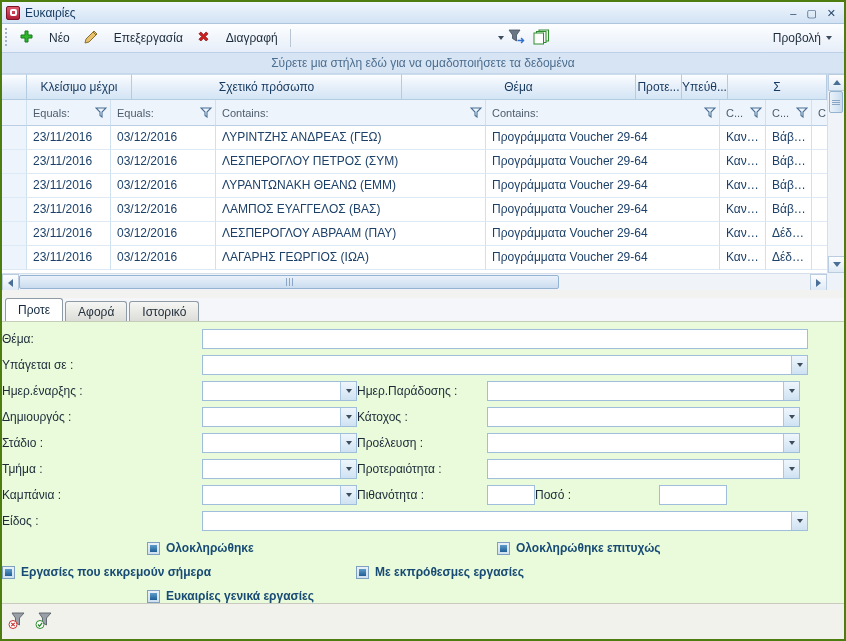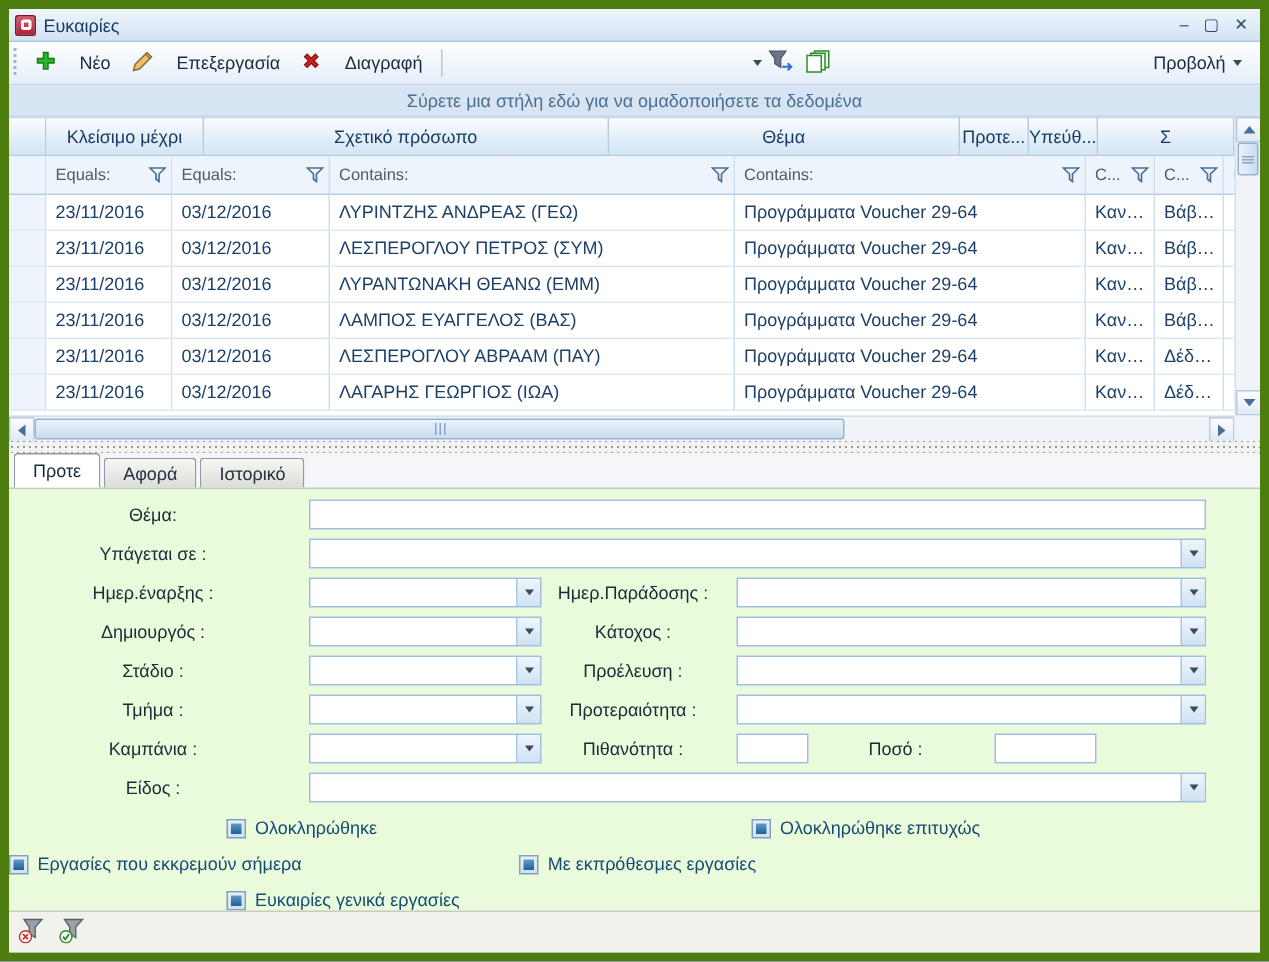--- a/index.html
+++ b/index.html
@@ -1,19 +1,19 @@
 <!DOCTYPE html>
 <html><head>
 <meta charset="utf-8">
 <style>
   html,body{margin:0;padding:0;background:#9aa7b5;}
   *{box-sizing:border-box;}
   .window{
     position:relative;width:846px;height:641px;
-    border:6px solid #4d7c0f;outline:1px solid #2f5a8a;
+    border:2px solid #4d7c0f;outline:1px solid #2f5a8a;
     background:#eef3f9;overflow:hidden;
     font-family:"Liberation Sans",sans-serif;font-size:12px;
   }
   
   .titlebar{position:absolute;left:0;top:0;right:0;height:22px;
     background:linear-gradient(#eff6fd,#d2e2f4);
     border-bottom:1px solid #aec5de;display:flex;align-items:center;padding:0 4px;}
   .appicon{width:14px;height:14px;background:linear-gradient(#e05a6e,#b01f3a);
     border:1px solid #7e1227;border-radius:2px;display:flex;align-items:center;justify-content:center;margin-right:5px;}
   .appicon .inner{width:7px;height:7px;border:2px solid #fff;border-radius:2px;}
@@ -75,34 +75,34 @@
   .splitter{position:absolute;left:0;top:288px;right:0;height:8px;background:#f2f2f0;
     background-image:radial-gradient(#9a9a9a 22%,transparent 24%);background-size:4px 4px;background-position:0 2px;}
   
   .tabstrip{position:absolute;left:0;top:296px;right:0;height:23px;background:#f4f6f9;display:flex;align-items:flex-end;padding-left:3px;}
   .tab{padding:3px 12px 3px;border:1px solid #8e9aa6;border-bottom:none;border-radius:3px 3px 0 0;
     background:linear-gradient(#f6f6f4,#dcdcd8);color:#24303c;margin-right:2px;height:20px;line-height:14px;}
   .tab.active{background:#fff;height:23px;line-height:17px;color:#13293f;position:relative;z-index:2;}
   
   .formpanel{position:absolute;left:0;top:319px;right:0;height:282px;background:#e9fbda;border-top:1px solid #c2cfb6;padding-top:7px;}
   .frow{display:flex;align-items:center;height:20px;margin-bottom:6px;}
-  .flabel{color:#1c2a38;text-align:center;padding-right:8px;flex:none;}
+  .flabel{color:#1c2a38;text-align:left;padding-right:8px;flex:none;}
   .lw{width:200px;} .lw2{width:130px;} .lw3{width:124px;}
   .finput{height:20px;background:#fff;border:1px solid #9fbedb;}
   .combo{display:flex;align-items:stretch;height:20px;background:#fff;border:1px solid #9fbedb;}
   .combo .field{flex:1;}
   .combo .btn{width:16px;flex:none;background:linear-gradient(#eff6fc,#cfe2f3);border-left:1px solid #aac6e0;display:flex;align-items:center;justify-content:center;}
   .wide{flex:1;margin-right:36px;}
   .w155{width:155px;flex:none;} .w313{width:313px;flex:none;} .w48{width:48px;flex:none;} .w68{width:68px;flex:none;}
   .cbrow{display:flex;align-items:center;margin-top:10px;height:14px;}
   .cbgroup{display:flex;align-items:center;gap:6px;}
   .cb-left{margin-left:145px;width:350px;}
   .checkbox{width:13px;height:13px;border:1px solid #7fa0bf;background:linear-gradient(#e8f1f9,#cfe0ef);display:flex;align-items:center;justify-content:center;flex:none;}
   .checkbox .fill{width:7px;height:7px;background:linear-gradient(#5e9cc9,#1f5e96);}
-  .cblabel{color:#174a75;}
+  .cblabel{color:#174a75;font-weight:bold;}
   
   .statusbar{position:absolute;left:0;top:601px;right:0;bottom:0;background:#f2f2ec;border-top:1px solid #cacabe;display:flex;align-items:center;padding-left:6px;gap:8px;}
 </style>
 </head>
 <body>
 
 <div class="window">
 
   <div class="titlebar">
     <div class="appicon">

